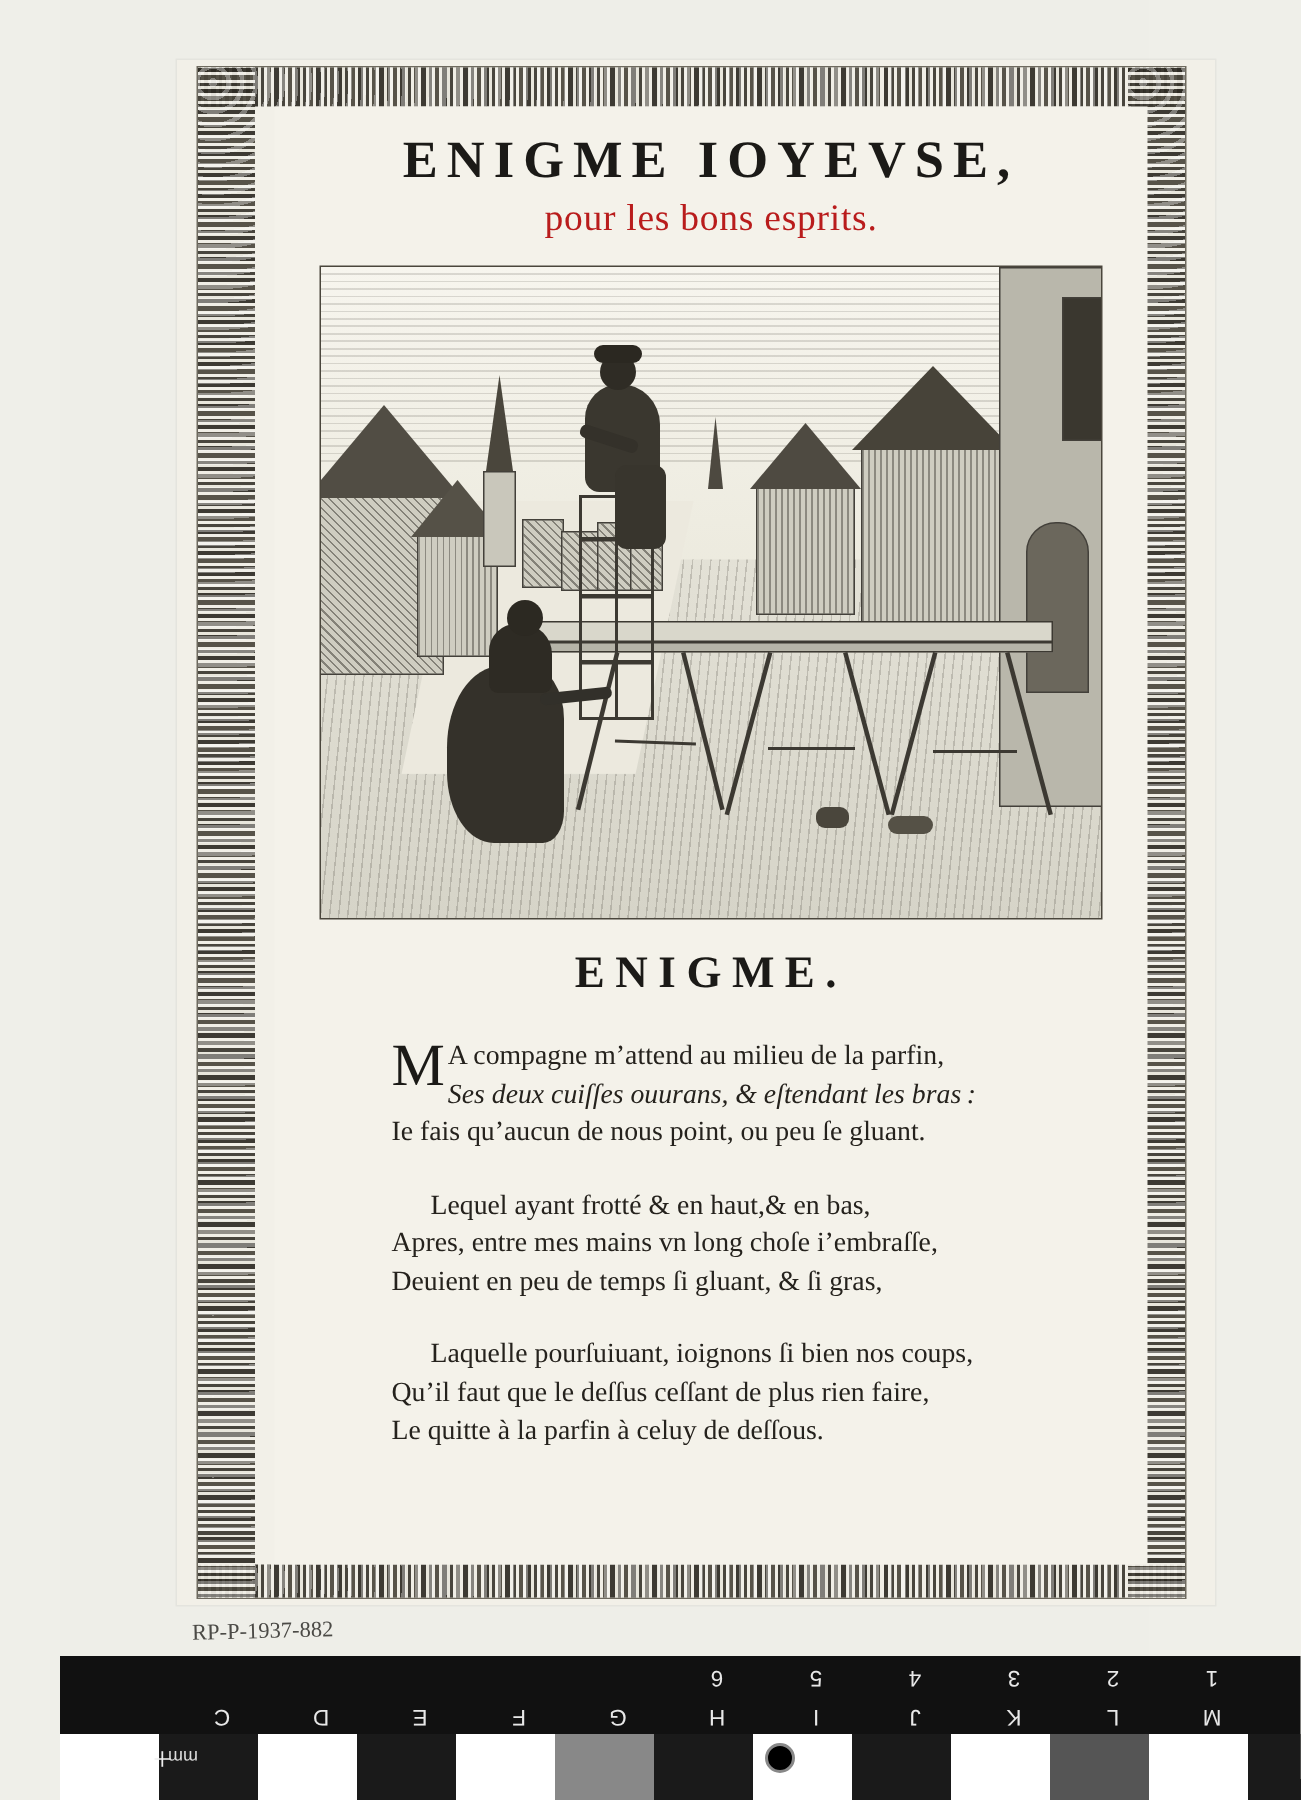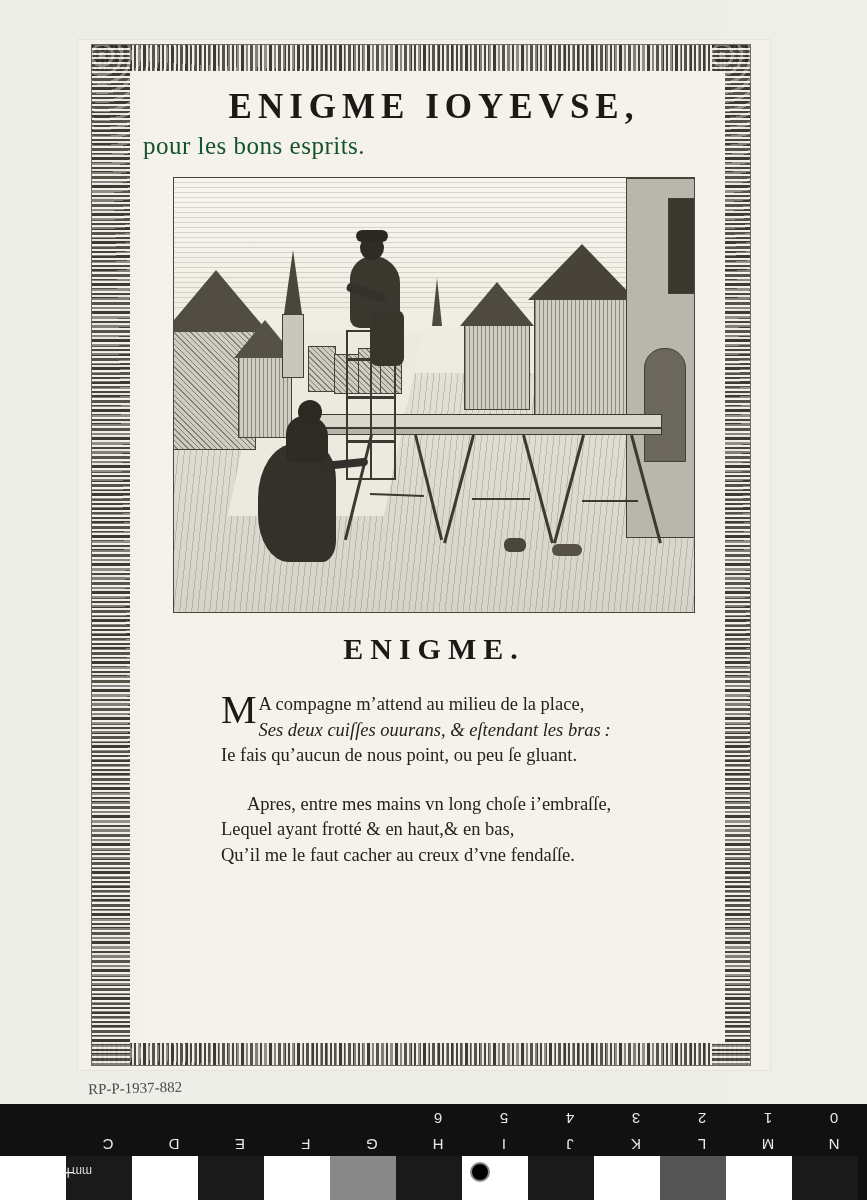--- a/index.html
+++ b/index.html
@@ -9,20 +9,21 @@
     background: #efefe9;
     font-family: "Liberation Serif", serif;
     overflow: hidden;
   }
 
   #page {
     position: relative;
     width: 726px;
     height: 1200px;
     background: #eeeee8;
+    margin-left: 40px;
   }
 
   
   .sheet {
     position: absolute;
     left: 78px;
     top: 40px;
     width: 692px;
     height: 1030px;
     background: #f2f0e8;
@@ -85,23 +86,24 @@
   .title-main {
     text-align: center;
     font-family: "Liberation Serif", serif;
     font-size: 35px;
     letter-spacing: 6px;
     color: #1b1a17;
     margin-top: 16px;
     font-weight: 700;
   }
   .title-sub {
+    text-align: center;
     font-family: "Liberation Serif", serif;
     font-size: 25px;
-    color: #14532d;
+    color: #b91c1c;
     margin-top: 5px;
     letter-spacing: 0.5px;
   }
 
   
   .engraving {
     position: relative;
     margin: 17px auto 0 auto;
     width: 522px;
     height: 436px;
@@ -359,32 +361,37 @@
 
           <div class="figure" style="left:330px; top:360px; width:22px; height:14px; background:#4a463c; border-radius:6px;"></div>
           <div class="figure" style="left:378px; top:366px; width:30px; height:12px; background:#555146; border-radius:6px;"></div>
         </div>
 
         <div class="sonnet-title">ENIGME.</div>
 
         <div class="poem">
 
           <div class="stanza first-stanza">
-            <div class="line"><span class="dropcap">M</span><span>A compagne m’attend au milieu de la place,</span></div>
+            <div class="line"><span class="dropcap">M</span><span>A compagne m’attend au milieu de la parfin,</span></div>
             <div class="line">Ses deux cuiſſes ouurans, &amp; eſtendant les bras :</div>
             <div class="line">Ie fais qu’aucun de nous point, ou peu ſe gluant.</div>
           </div>
 
           <div class="stanza indent">
+            <div class="line">Lequel ayant frotté &amp; en haut,&amp; en bas,</div>
             <div class="line">Apres, entre mes mains vn long choſe i’embraſſe,</div>
-            <div class="line">Lequel ayant frotté &amp; en haut,&amp; en bas,</div>
-            <div class="line">Qu’il me le faut cacher au creux d’vne fendaſſe.</div>
+            <div class="line">Deuient en peu de temps ſi gluant, &amp; ſi gras,</div>
           </div>
 
 
+          <div class="stanza indent">
+            <div class="line">Laquelle pourſuiuant, ioignons ſi bien nos coups,</div>
+            <div class="line">Qu’il faut que le deſſus ceſſant de plus rien faire,</div>
+            <div class="line">Le quitte à la parfin à celuy de deſſous.</div>
+          </div>
 
         </div>
 
       </div>
     </div>
   </div>
 
   <div class="inv-number">RP-P-1937-882</div>
 
   <div class="colorbar">

